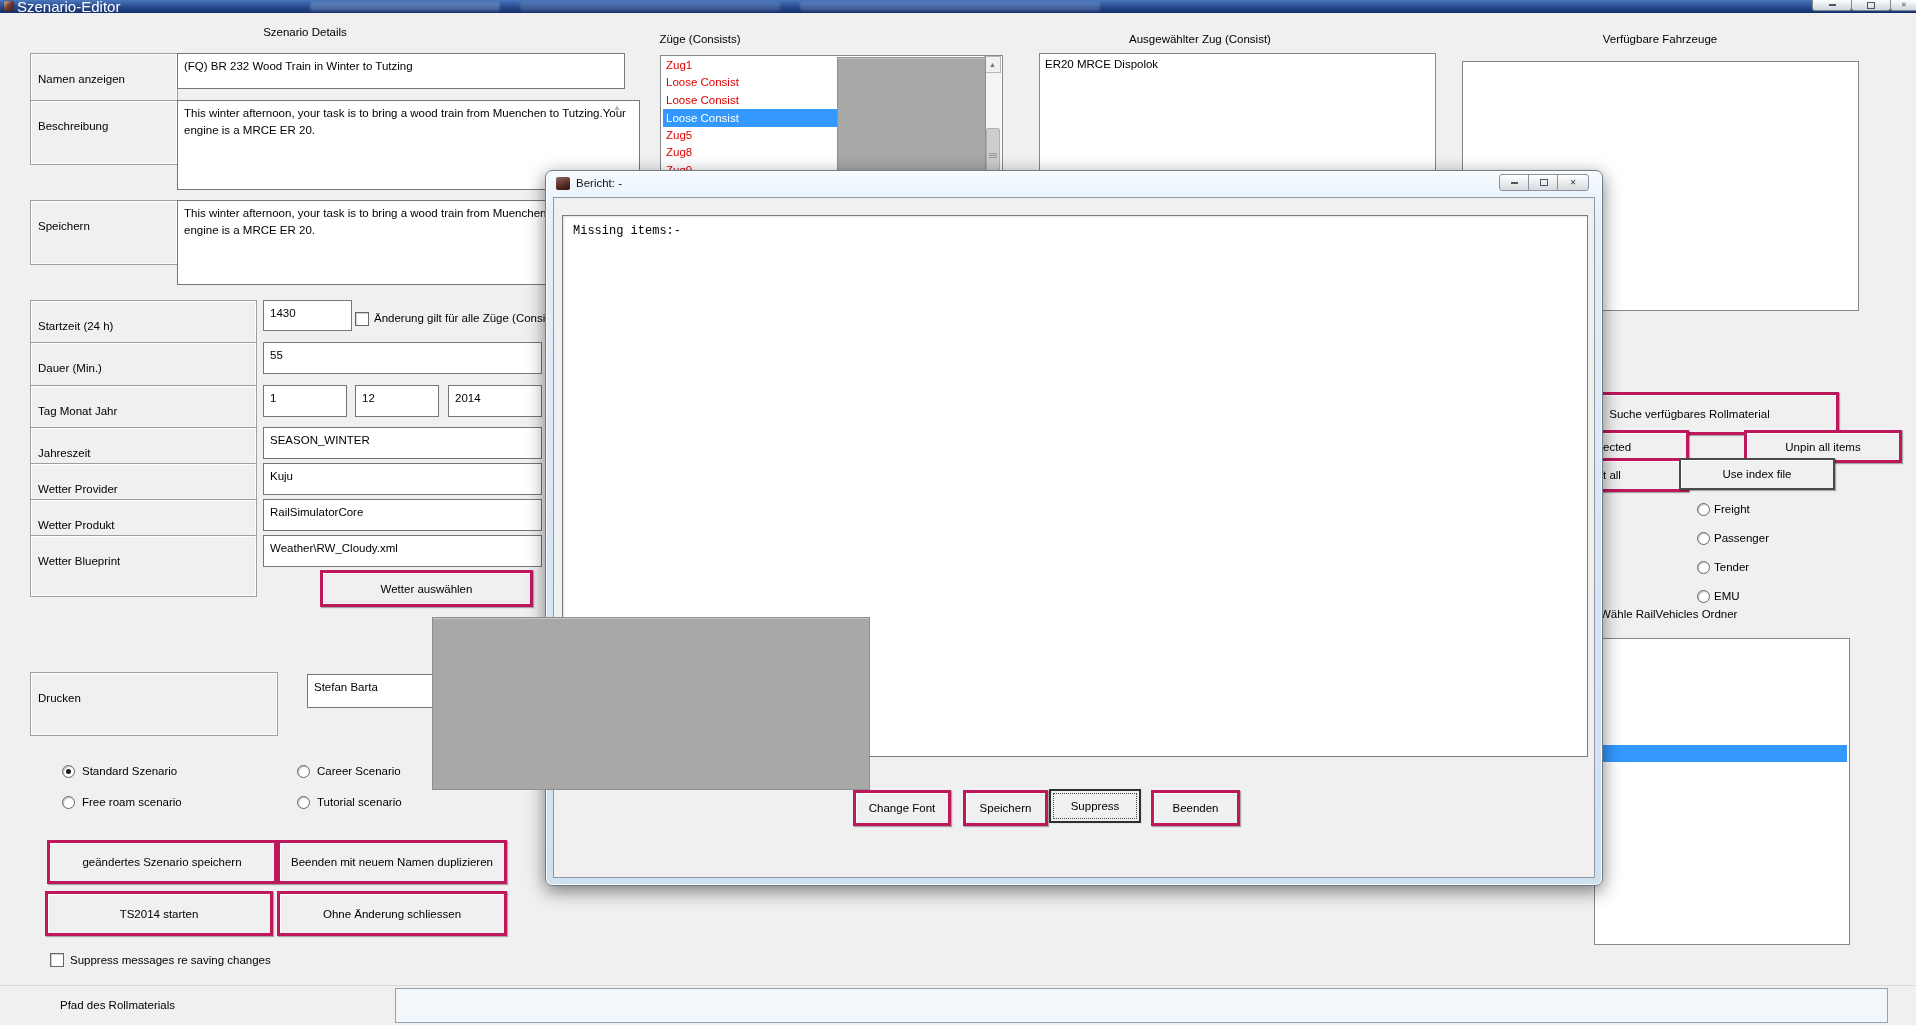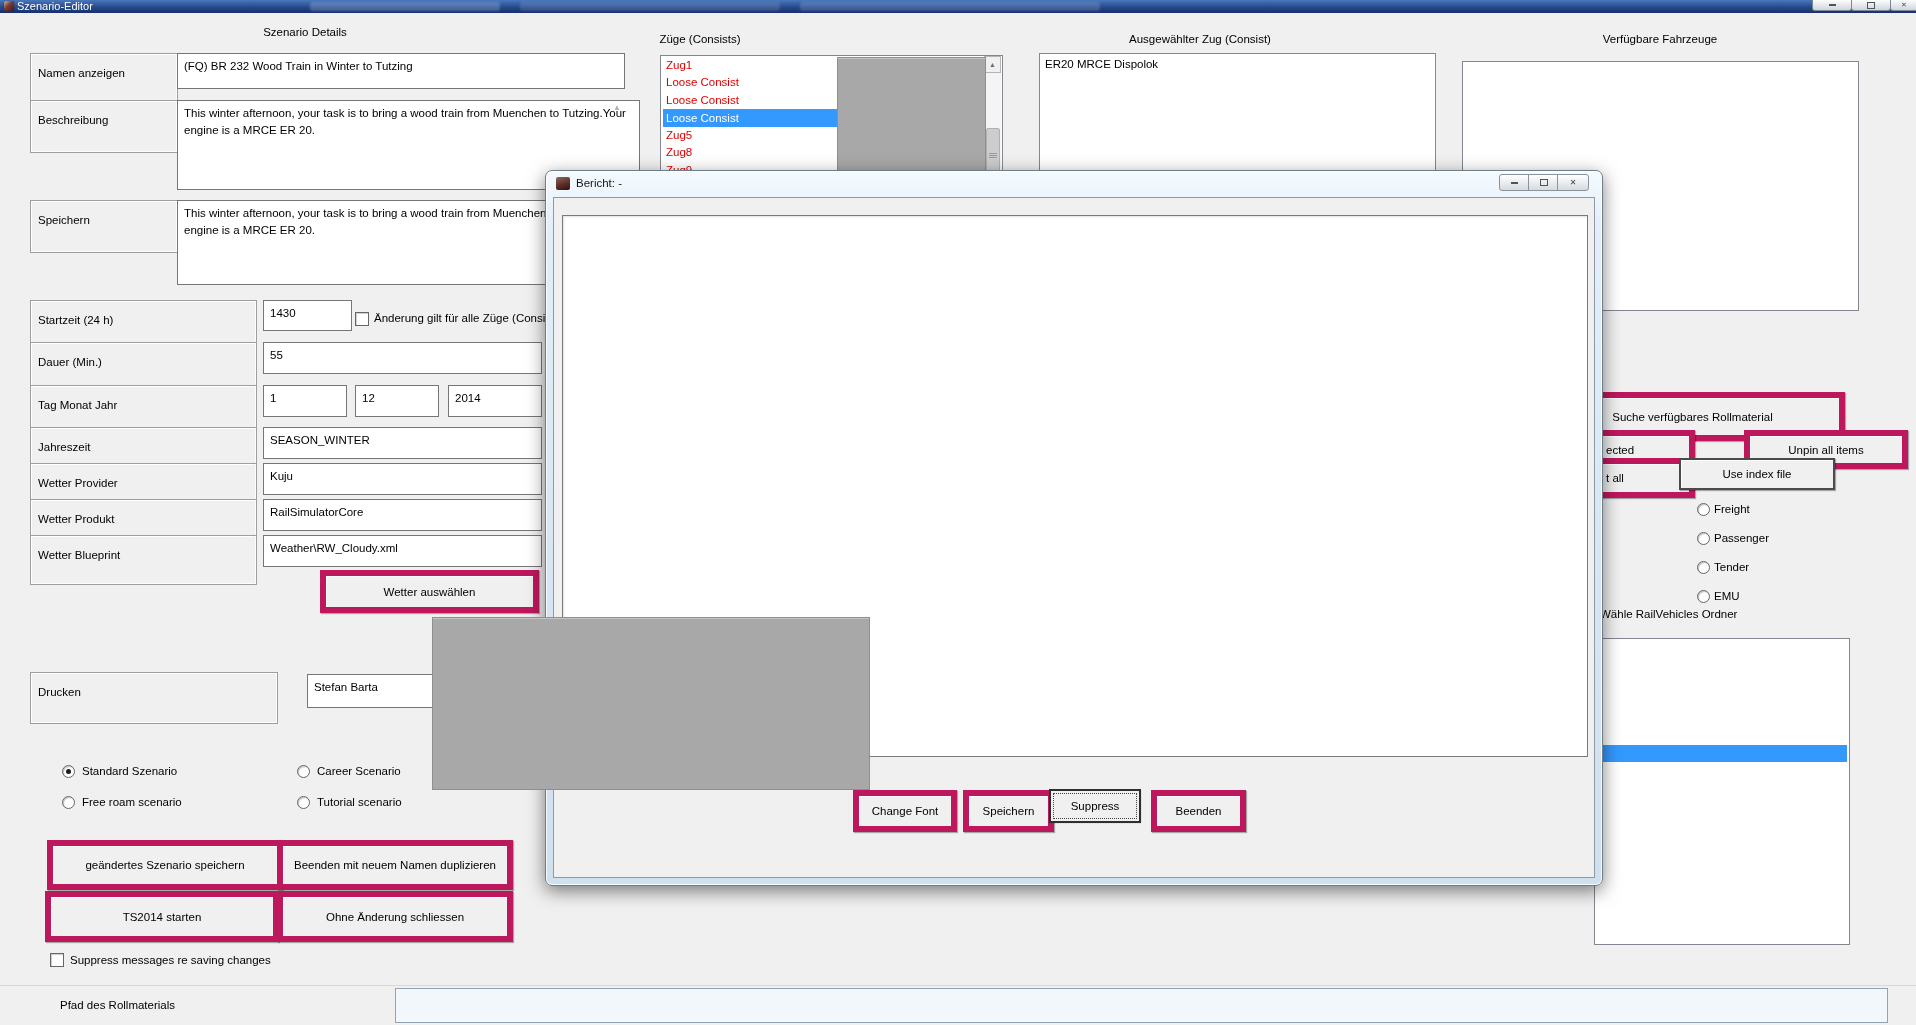--- a/index.html
+++ b/index.html
@@ -2,33 +2,33 @@
 <html><head>
 <meta charset="utf-8">
 <style>
   html,body{margin:0;padding:0}
   body{width:1916px;height:1025px;overflow:hidden;background:#f0f0f0;
        font-family:"Liberation Sans","DejaVu Sans",sans-serif;font-size:11.5px;color:#000;position:relative}
   .abs{position:absolute}
   
   .titlebar{left:0;top:0;width:1916px;height:13px;
     background:linear-gradient(180deg,#4a77bd 0%,#27498c 55%,#16306b 100%);z-index:1}
-  .titletext{left:17px;top:0;height:23px;line-height:13px;color:#fff;font-size:11px;white-space:nowrap}
+  .titletext{left:17px;top:0;height:23px;line-height:13px;color:#fff;font-size:15px;white-space:nowrap}
   .appicon{left:4px;top:1px;width:10px;height:10px;border-radius:2px;
     background:linear-gradient(135deg,#c9b9a6 0%,#7a3b33 45%,#3c1d1a 100%);box-shadow:0 0 1px #000}
   .ghost{top:2px;height:9px;border-radius:3px;background:rgba(220,235,255,.22);filter:blur(1px)}
   .capbtn{top:0;height:10px;background:linear-gradient(#fdfdfd,#cfd6dd);border:1px solid #7e8894;border-top:none;
     border-radius:0 0 3px 3px;display:flex;align-items:center;justify-content:center;color:#4a5560;font-size:7px}
   .gbar{width:7px;height:2px;background:#4a5560}
   .gsq{width:6px;height:5px;border:1px solid #4a5560}
   
   .lblbox{background:#f0f0f0;border:1px solid #9e9e9e;box-shadow:inset 1px 1px 0 #ffffff,inset -1px -1px 0 #fdfdfd;
-    padding:13px 7px;overflow:hidden;white-space:nowrap}
+    padding:19px 7px;overflow:hidden;white-space:nowrap}
   .tbox{background:#fff;border:1px solid #767676;padding:4px 6px;overflow:hidden;white-space:pre-wrap;line-height:1.5}
-  .btn{background:#f0f0f0;border:6px solid #be185d;box-shadow:1px 1px 1px rgba(0,0,0,.3),inset 1px 1px 0 #fdfdfd;
+  .btn{background:#f0f0f0;border:3px solid #be185d;box-shadow:1px 1px 1px rgba(0,0,0,.3),inset 1px 1px 0 #fdfdfd;
     display:flex;align-items:center;justify-content:center;white-space:nowrap}
   .listbox{background:#fff;border:1px solid #828790}
   .heading{text-align:center;white-space:nowrap}
   .radio{width:11px;height:11px;border-radius:50%;border:1px solid #666;background:#fff;box-shadow:inset 1px 1px 1px rgba(0,0,0,.25)}
   .radio.on::after{content:"";position:absolute;left:3px;top:3px;width:5px;height:5px;border-radius:50%;background:#1b1b1b}
   .cb{width:12px;height:12px;border:1px solid #666;background:#fff;box-shadow:inset 1px 1px 1px rgba(0,0,0,.2)}
   .lab{white-space:nowrap}
   
   .zrow{left:663px;width:318px;height:17px;line-height:17px;padding-left:3px;color:#e10000;white-space:nowrap}
   .zrow.sel{background:#3399ff;color:#fff}
@@ -204,20 +204,21 @@
   <div class="abs dcap" style="right:43px;width:29px">
       <span class="gsq"></span>
     </div>
   <div class="abs dcap" style="right:13px;width:30px;border-radius:0 3px 3px 0">
       <span>✕</span>
     </div>
 
   <div class="abs dlg-client"></div>
 
   <div class="abs dlg-text">
+    <div>Missing items:-</div>
   </div>
 
   <div class="abs btn dlg-btn" style="left:307px;width:92px">Change Font</div>
   <div class="abs btn dlg-btn" style="left:417px;width:79px">Speichern</div>
   <div class="abs btn dlg-btn default" style="left:504px;width:88px">Suppress</div>
   <div class="abs btn dlg-btn" style="left:605px;width:83px">Beenden</div>
 </div>
 
 <div class="abs graywin" style="left:432px;top:617px;width:436px;height:171px;z-index:20"></div>
 

